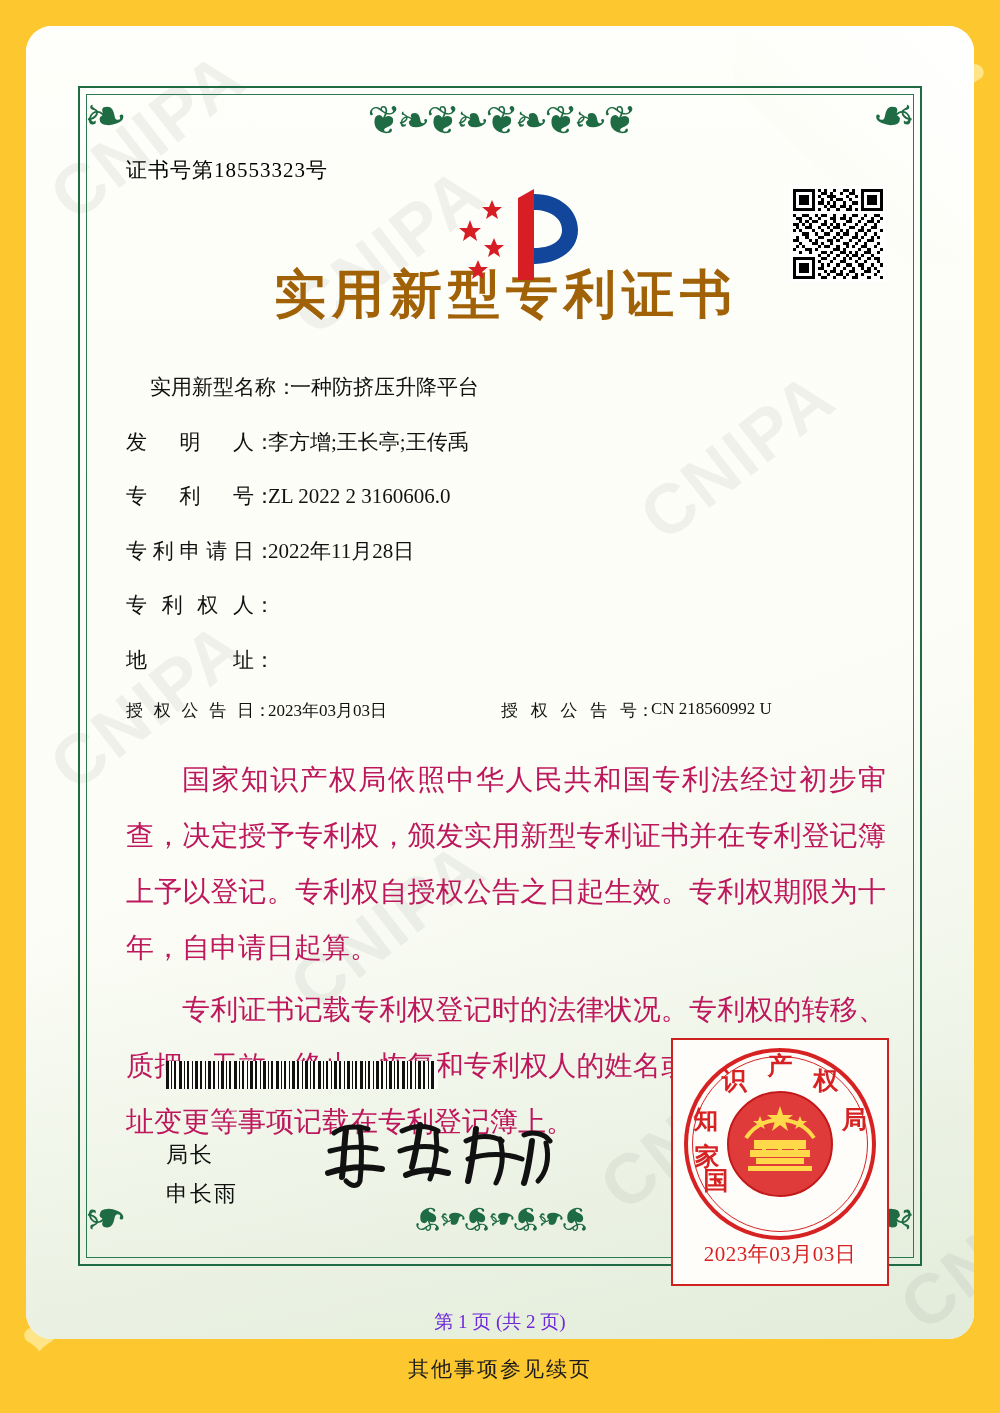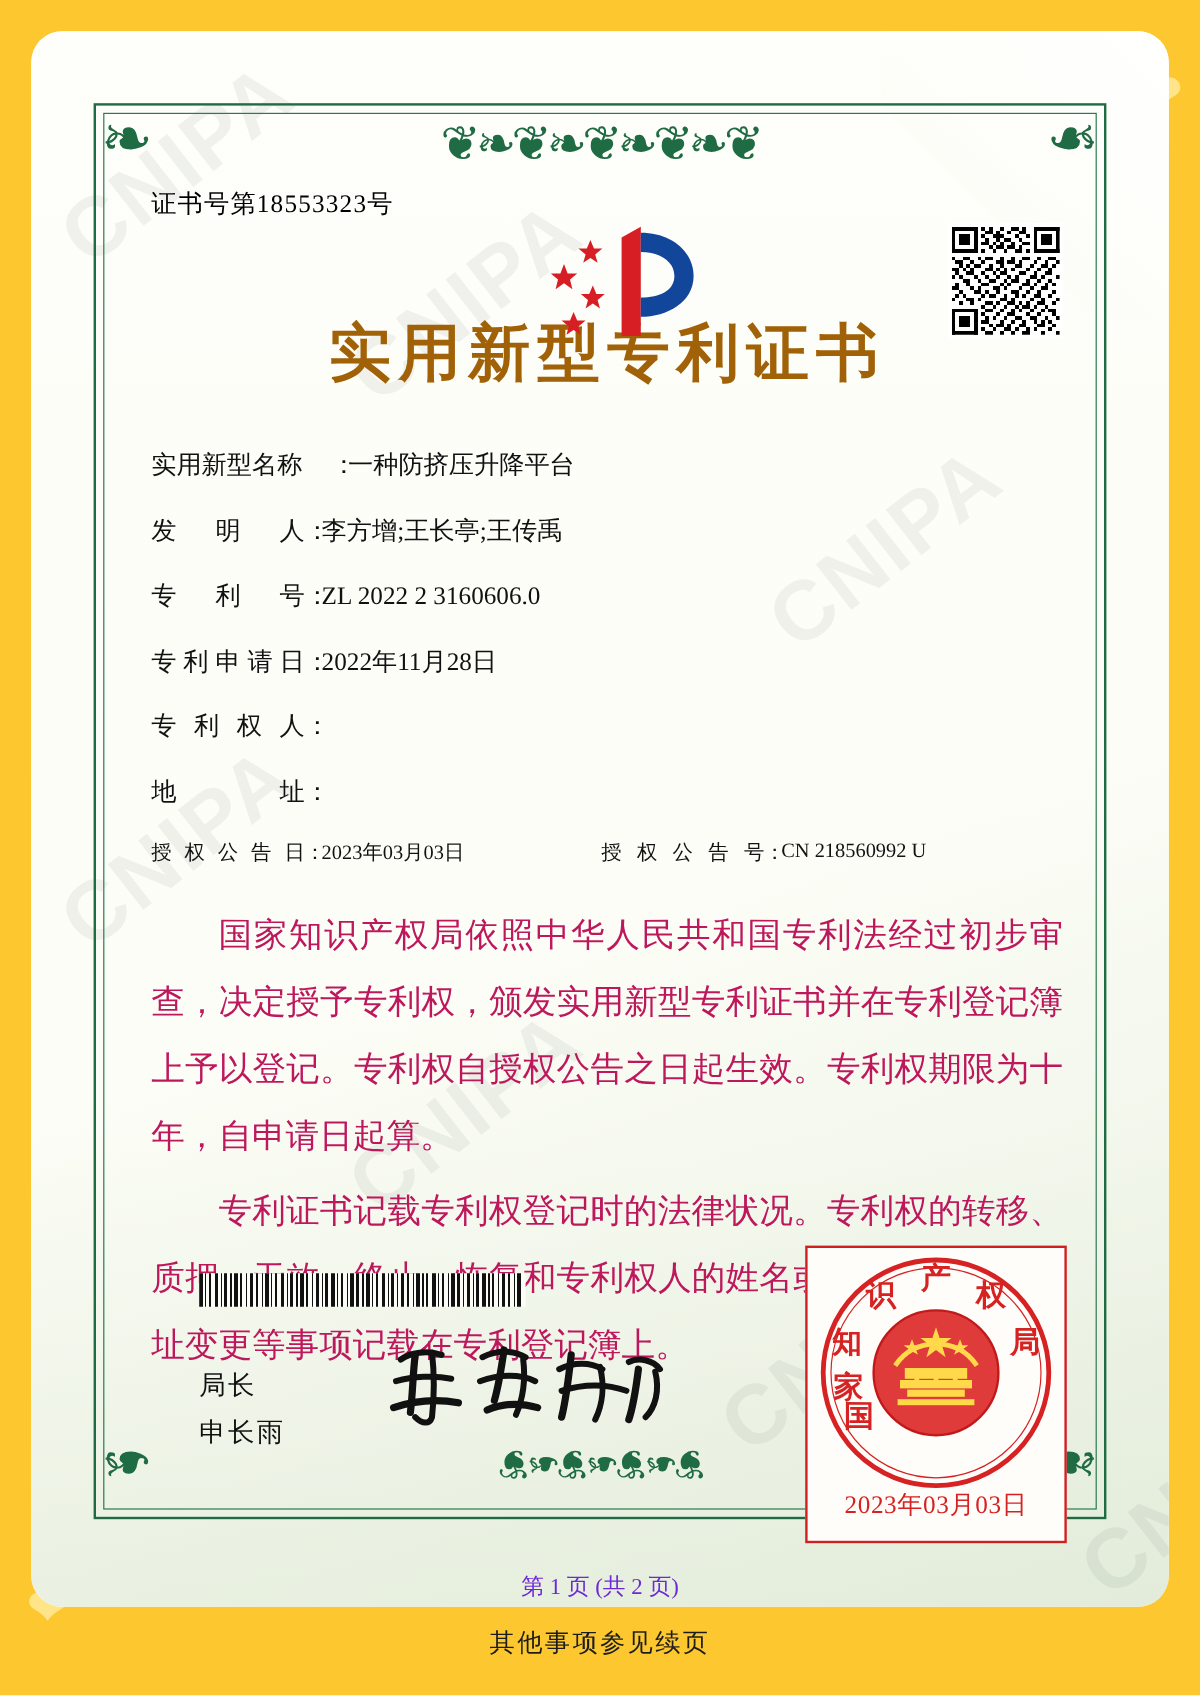--- a/index.html
+++ b/index.html
@@ -203,20 +203,21 @@
     display: flex;
     align-items: flex-start;
     margin-bottom: 23px;
     line-height: 1.5;
   }
   .f-label {
     width: 150px;
     flex: 0 0 150px;
     letter-spacing: 0px;
     white-space: nowrap;
+    text-align: right;
   }
   .f-label.spread {
     display: inline-block;
     text-align: justify;
     text-align-last: justify;
     width: 128px;
     flex: 0 0 128px;
   }
   .f-colon {
     flex: 0 0 14px;

